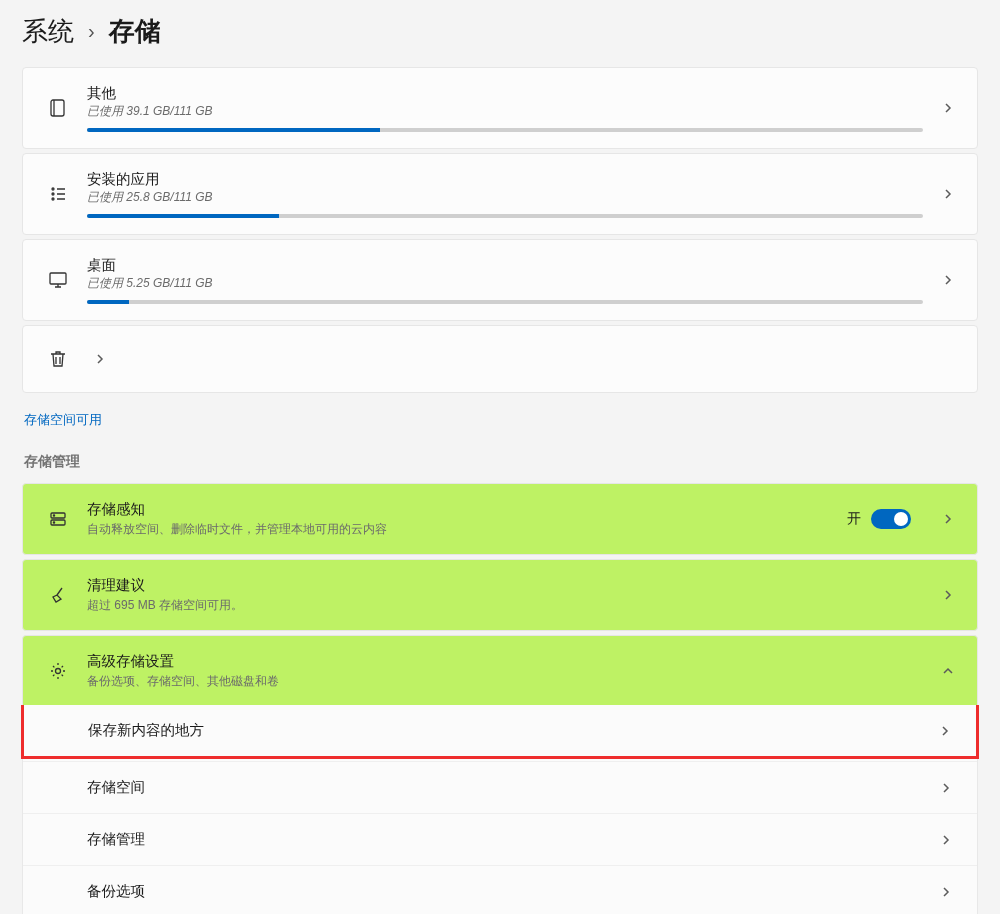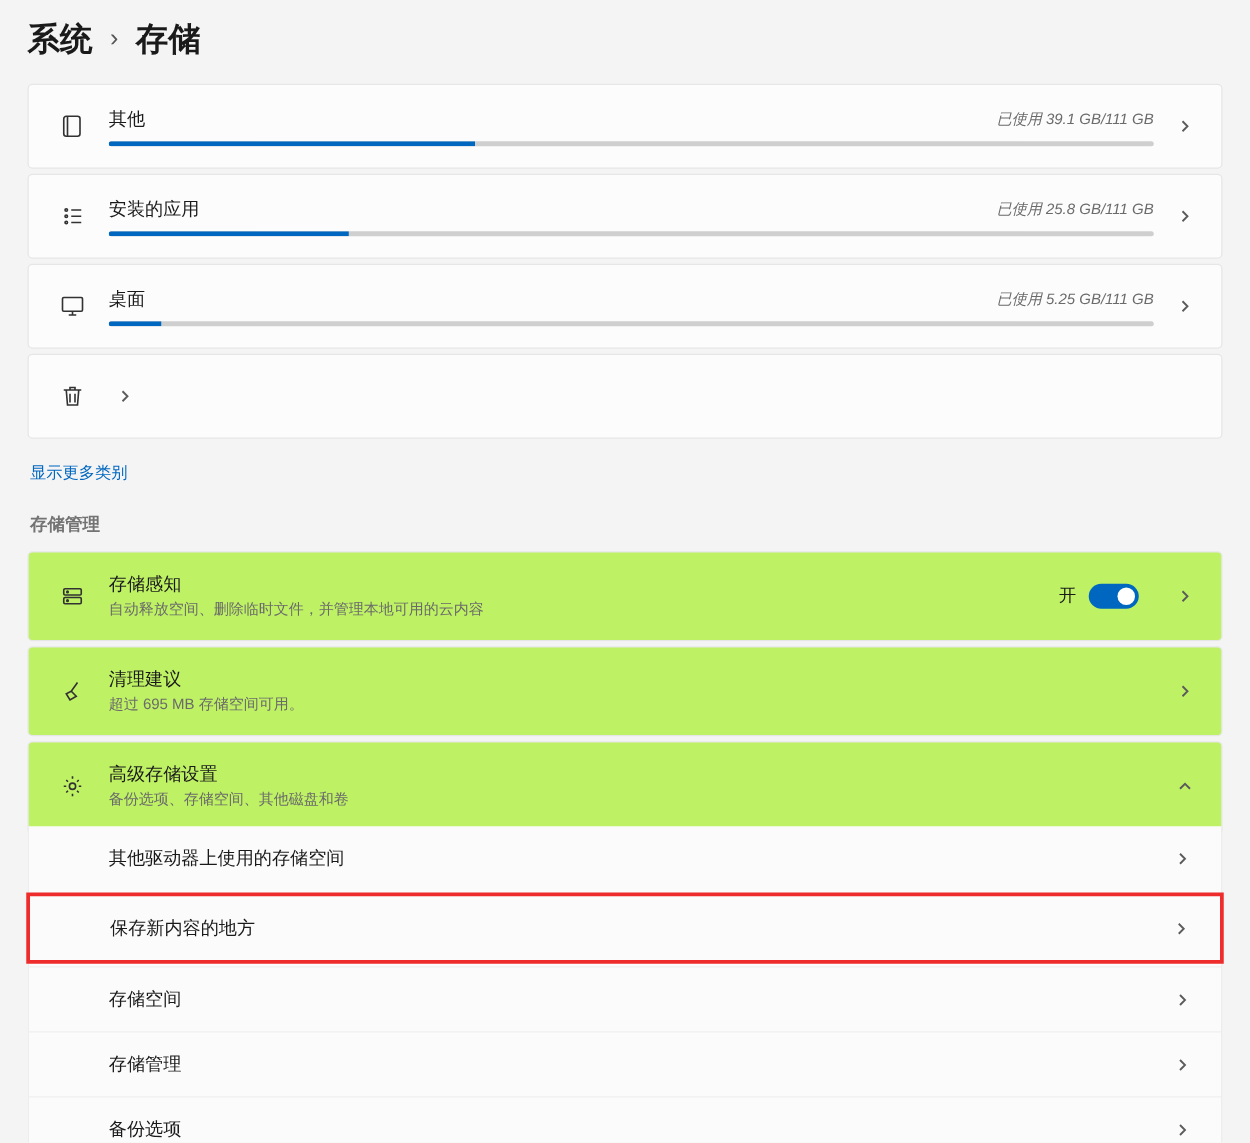--- a/index.html
+++ b/index.html
@@ -16,42 +16,43 @@
     .breadcrumb {
       font-size: 26px;
       font-weight: 600;
       padding: 14px 0 18px 0;
       display: flex;
       align-items: center;
       gap: 14px;
       color: #1a1a1a;
     }
     .breadcrumb .sep { font-weight: 400; color: #555; font-size: 20px; }
-    .breadcrumb .parent { font-weight: 700; }
+    .breadcrumb .parent { font-weight: 400; }
 
     .card {
       background: #fcfcfc;
       border: 1px solid #e6e6e6;
       border-radius: 4px;
       margin-bottom: 4px;
       display: flex;
       align-items: center;
       padding: 14px 18px;
       position: relative;
     }
     .card.tall { min-height: 68px; padding: 16px 18px; }
     .icon-slot {
       width: 34px; display: flex; align-items: center; justify-content: center;
       color: #323232;
       flex-shrink: 0;
     }
     .card-body { flex: 1; margin-left: 12px; }
     .card-top-row {
-      display: flex; justify-content: space-between; align-items: center;
+      display: flex; justify-content: space-between; align-items: flex-start;
       margin-bottom: 8px;
+      flex-direction: column;
     }
     .card-title { font-size: 14.5px; color: #1a1a1a; }
     .card-usage { font-size: 12px; color: #6b6b6b; font-style: italic; }
     .bar-track {
       width: 100%; height: 4px; background: #cfcfcf; border-radius: 2px; overflow: hidden;
     }
     .bar-fill { height: 100%; background: #0067c0; }
     .chev {
       width: 22px; display: flex; align-items: center; justify-content: center;
       color: #5b5b5b; margin-left: 14px; flex-shrink: 0;
@@ -204,21 +205,21 @@
           <path d="M3 5h14M8 5V3h4v2M5 5l1 12h8l1-12M8 8v7M12 8v7"></path>
         </svg>
     </div>
     <div class="chev">
       <svg width="12" height="12" viewBox="0 0 12 12" fill="none" stroke="currentColor" stroke-width="1.5">
           <path d="M4 2l4 4-4 4"></path>
         </svg>
     </div>
   </div>
 
-  <div class="show-more">显示更多类别</div>
+  <div class="show-more">存储空间可用</div>
 
   <div class="section-header">存储管理</div>
 
   
   <div class="mgmt-card">
     <div class="icon-slot">
       <svg width="20" height="20" viewBox="0 0 20 20" fill="none" stroke="currentColor" stroke-width="1.3">
           <rect x="3" y="4" width="14" height="5" rx="1"></rect>
           <rect x="3" y="11" width="14" height="5" rx="1"></rect>
           <circle cx="6" cy="6.5" r="0.6" fill="currentColor"></circle>
@@ -267,28 +268,20 @@
       <div class="mgmt-sub">备份选项、存储空间、其他磁盘和卷</div>
     </div>
     <div class="chev">
       <svg width="12" height="12" viewBox="0 0 12 12" fill="none" stroke="currentColor" stroke-width="1.5">
           <path d="M2 8l4-4 4 4"></path>
         </svg>
     </div>
   </div>
 
   <div class="sub-list">
-    <div class="sub-item">
-      <span>其他驱动器上使用的存储空间</span>
-      <span class="chev">
-        <svg width="12" height="12" viewBox="0 0 12 12" fill="none" stroke="currentColor" stroke-width="1.5">
-            <path d="M4 2l4 4-4 4"></path>
-          </svg>
-      </span>
-    </div>
     <div class="sub-item highlight">
       <span>保存新内容的地方</span>
       <span class="chev">
         <svg width="12" height="12" viewBox="0 0 12 12" fill="none" stroke="currentColor" stroke-width="1.5">
             <path d="M4 2l4 4-4 4"></path>
           </svg>
       </span>
     </div>
     <div class="sub-item">
       <span>存储空间</span>

